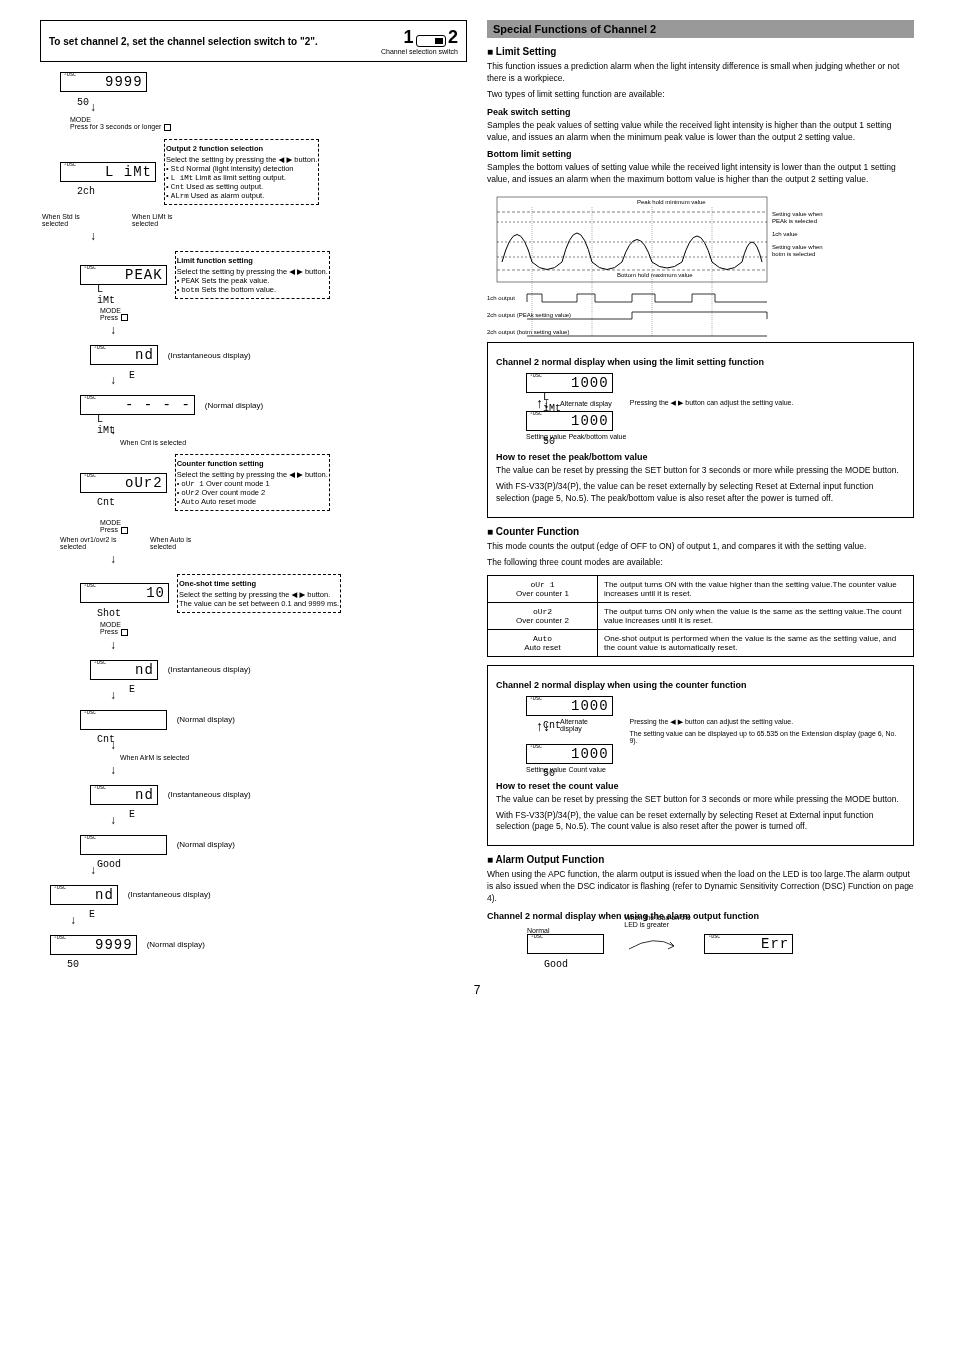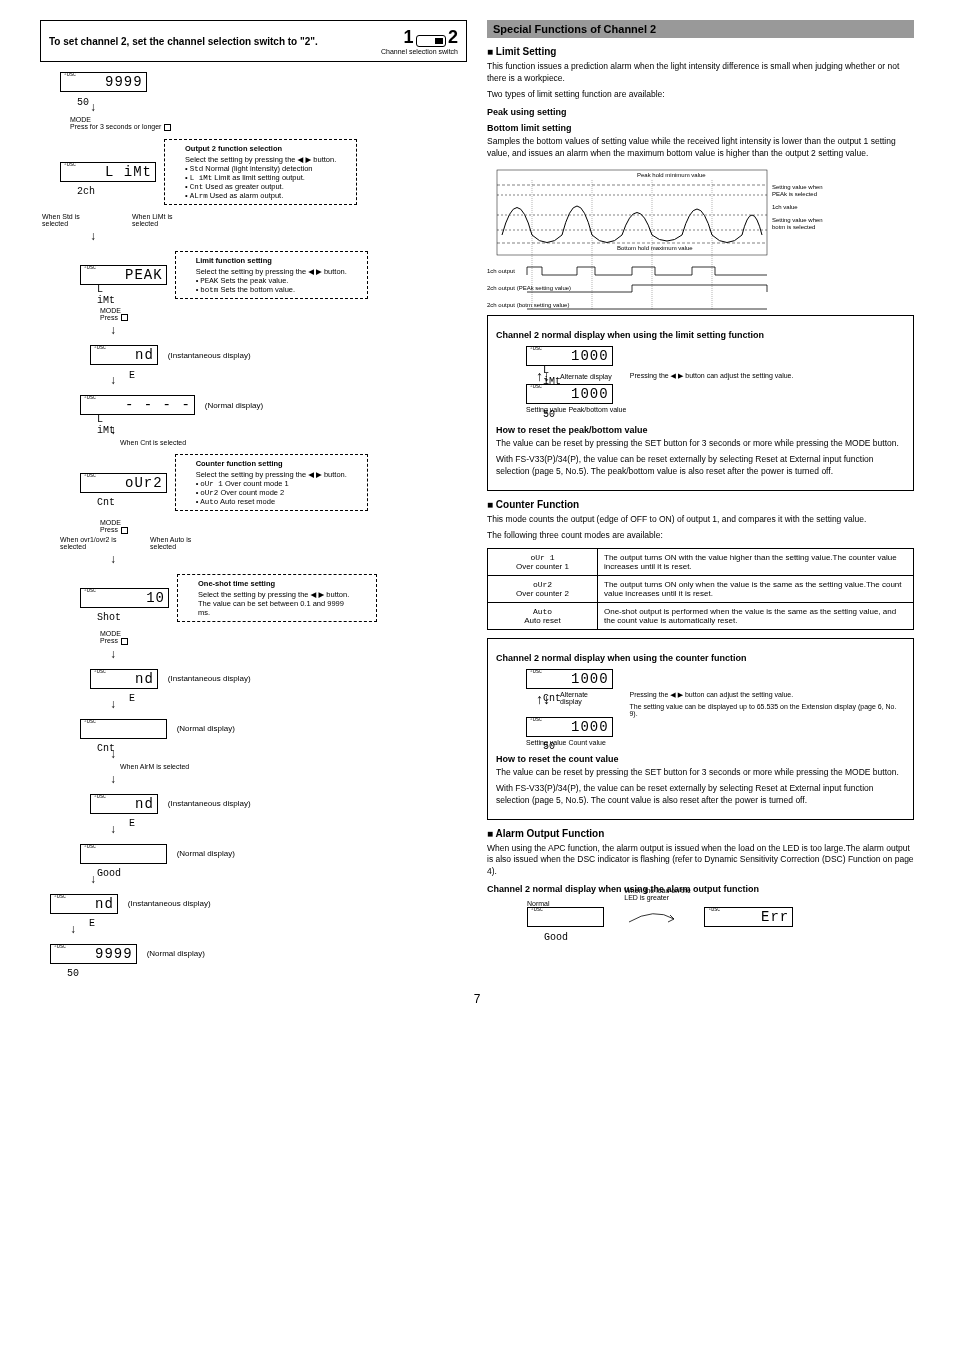--- a/index.html
+++ b/index.html
@@ -11,21 +11,21 @@
   .instruction-text { font-weight: bold; font-size: 10px; }
   .switch-graphic { text-align: right; font-size: 8px; }
   .seg-display { border: 1px solid #000; display: inline-flex; align-items: center; padding: 1px 3px; font-family: 'Courier New', monospace; font-size: 14px; height: 20px; background: #fff; }
   .seg-small { font-size: 10px; width: 28px; display: inline-block; text-align: left; margin-top: 40px; }
   .seg-main { font-size: 14px; letter-spacing: 1px; }
   .seg-dsc { font-size: 5px; position: relative; top: -7px; margin-right: 1px; }
   .flow { position: relative; padding-left: 20px; }
   .flow-item { margin: 8px 0; position: relative; }
   .arrow-down { text-align: left; margin: 2px 0 2px 30px; font-size: 12px; }
   .mode-press { font-size: 7px; margin: 2px 0 2px 10px; }
-  .info-box { border: 1px dashed #000; padding: 4px 20px; font-size: 7.5px; margin-left: 8px; display: inline-block; vertical-align: top; max-width: 200px; }
+  .info-box { border: 1px dashed #000; padding: 4px 1px; font-size: 7.5px; margin-left: 8px; display: inline-block; vertical-align: top; max-width: 200px; }
   .info-title { font-weight: bold; margin-bottom: 2px; }
   .subhead { font-weight: bold; font-size: 10px; margin: 8px 0 4px; }
   .subhead2 { font-weight: bold; font-size: 9px; margin: 6px 0 3px; }
   p { font-size: 8.5px; line-height: 1.4; margin-bottom: 4px; }
   .boxed { border: 1px solid #000; padding: 8px; margin: 8px 0; }
   table.modes { border-collapse: collapse; width: 100%; margin: 6px 0; }
   table.modes td { border: 1px solid #000; padding: 4px 6px; font-size: 8px; vertical-align: middle; }
   table.modes td:first-child { width: 110px; text-align: center; }
   .seg-font { font-family: 'Courier New', monospace; }
   .page-num { text-align: center; font-size: 12px; margin-top: 20px; }
@@ -70,21 +70,21 @@
         <span class="seg-display">
           <span class="seg-dsc">▫DSC</span>
           <span class="seg-small seg-font">2ch</span>
           <span class="seg-main seg-font">L iMt</span>
         </span>
         <div class="info-box">
           <div class="info-title">Output 2 function selection</div>
           <div>Select the setting by pressing the ◀ ▶ button.</div>
           <div>• <span class="seg-font">Std</span> <span>Normal (light intensity) detection</span></div>
           <div>• <span class="seg-font">L iMt</span> <span>Limit as limit setting output.</span></div>
-          <div>• <span class="seg-font">Cnt</span> <span>Used as greater output.</span></div>
+          <div>• <span class="seg-font">Cnt</span> <span>Used as setting output.</span></div>
           <div>• <span class="seg-font">ALrm</span> <span>Used as alarm output.</span></div>
         </div>
       </div>
 
       <div class="flex-row" style="gap:40px;margin-left:-18px">
         <div class="tiny" style="width:50px">When Std is selected</div>
         <div class="tiny" style="width:60px">When LiMt is selected</div>
       </div>
       <div class="arrow-down">↓</div>
 
@@ -228,21 +228,22 @@
     </div>
   </div>
 
   <div class="col">
     <div class="section-header">Special Functions of Channel 2</div>
 
     <div class="subhead">■  Limit Setting</div>
     <p>This function issues a prediction alarm when the light intensity difference is small when judging whether or not there is a workpiece.</p>
     <p>Two types of limit setting function are available:</p>
 
-    <div class="subhead2">Peak using setting</div>
+    <div class="subhead2">Peak switch setting</div>
+    <p>Samples the peak values of setting value while the received light intensity is higher than the output 1 setting value, and issues an alarm when the minimum peak value is lower than the output 2 setting value.</p>
 
     <div class="subhead2">Bottom limit setting</div>
     <p>Samples the bottom values of setting value while the received light intensity is lower than the output 1 setting value, and issues an alarm when the maximum bottom value is higher than the output 2 setting value.</p>
 
     <div class="graph-placeholder">
       <svg width="420" height="160" viewBox="0 0 420 160">
         <rect x="10" y="5" width="270" height="85" fill="none" stroke="#000" stroke-width="0.5"></rect>
 
         <line x1="10" y1="20" x2="280" y2="20" stroke="#000" stroke-width="0.5" stroke-dasharray="3,2"></line>
         <line x1="10" y1="30" x2="280" y2="30" stroke="#000" stroke-width="0.5" stroke-dasharray="2,2"></line>

